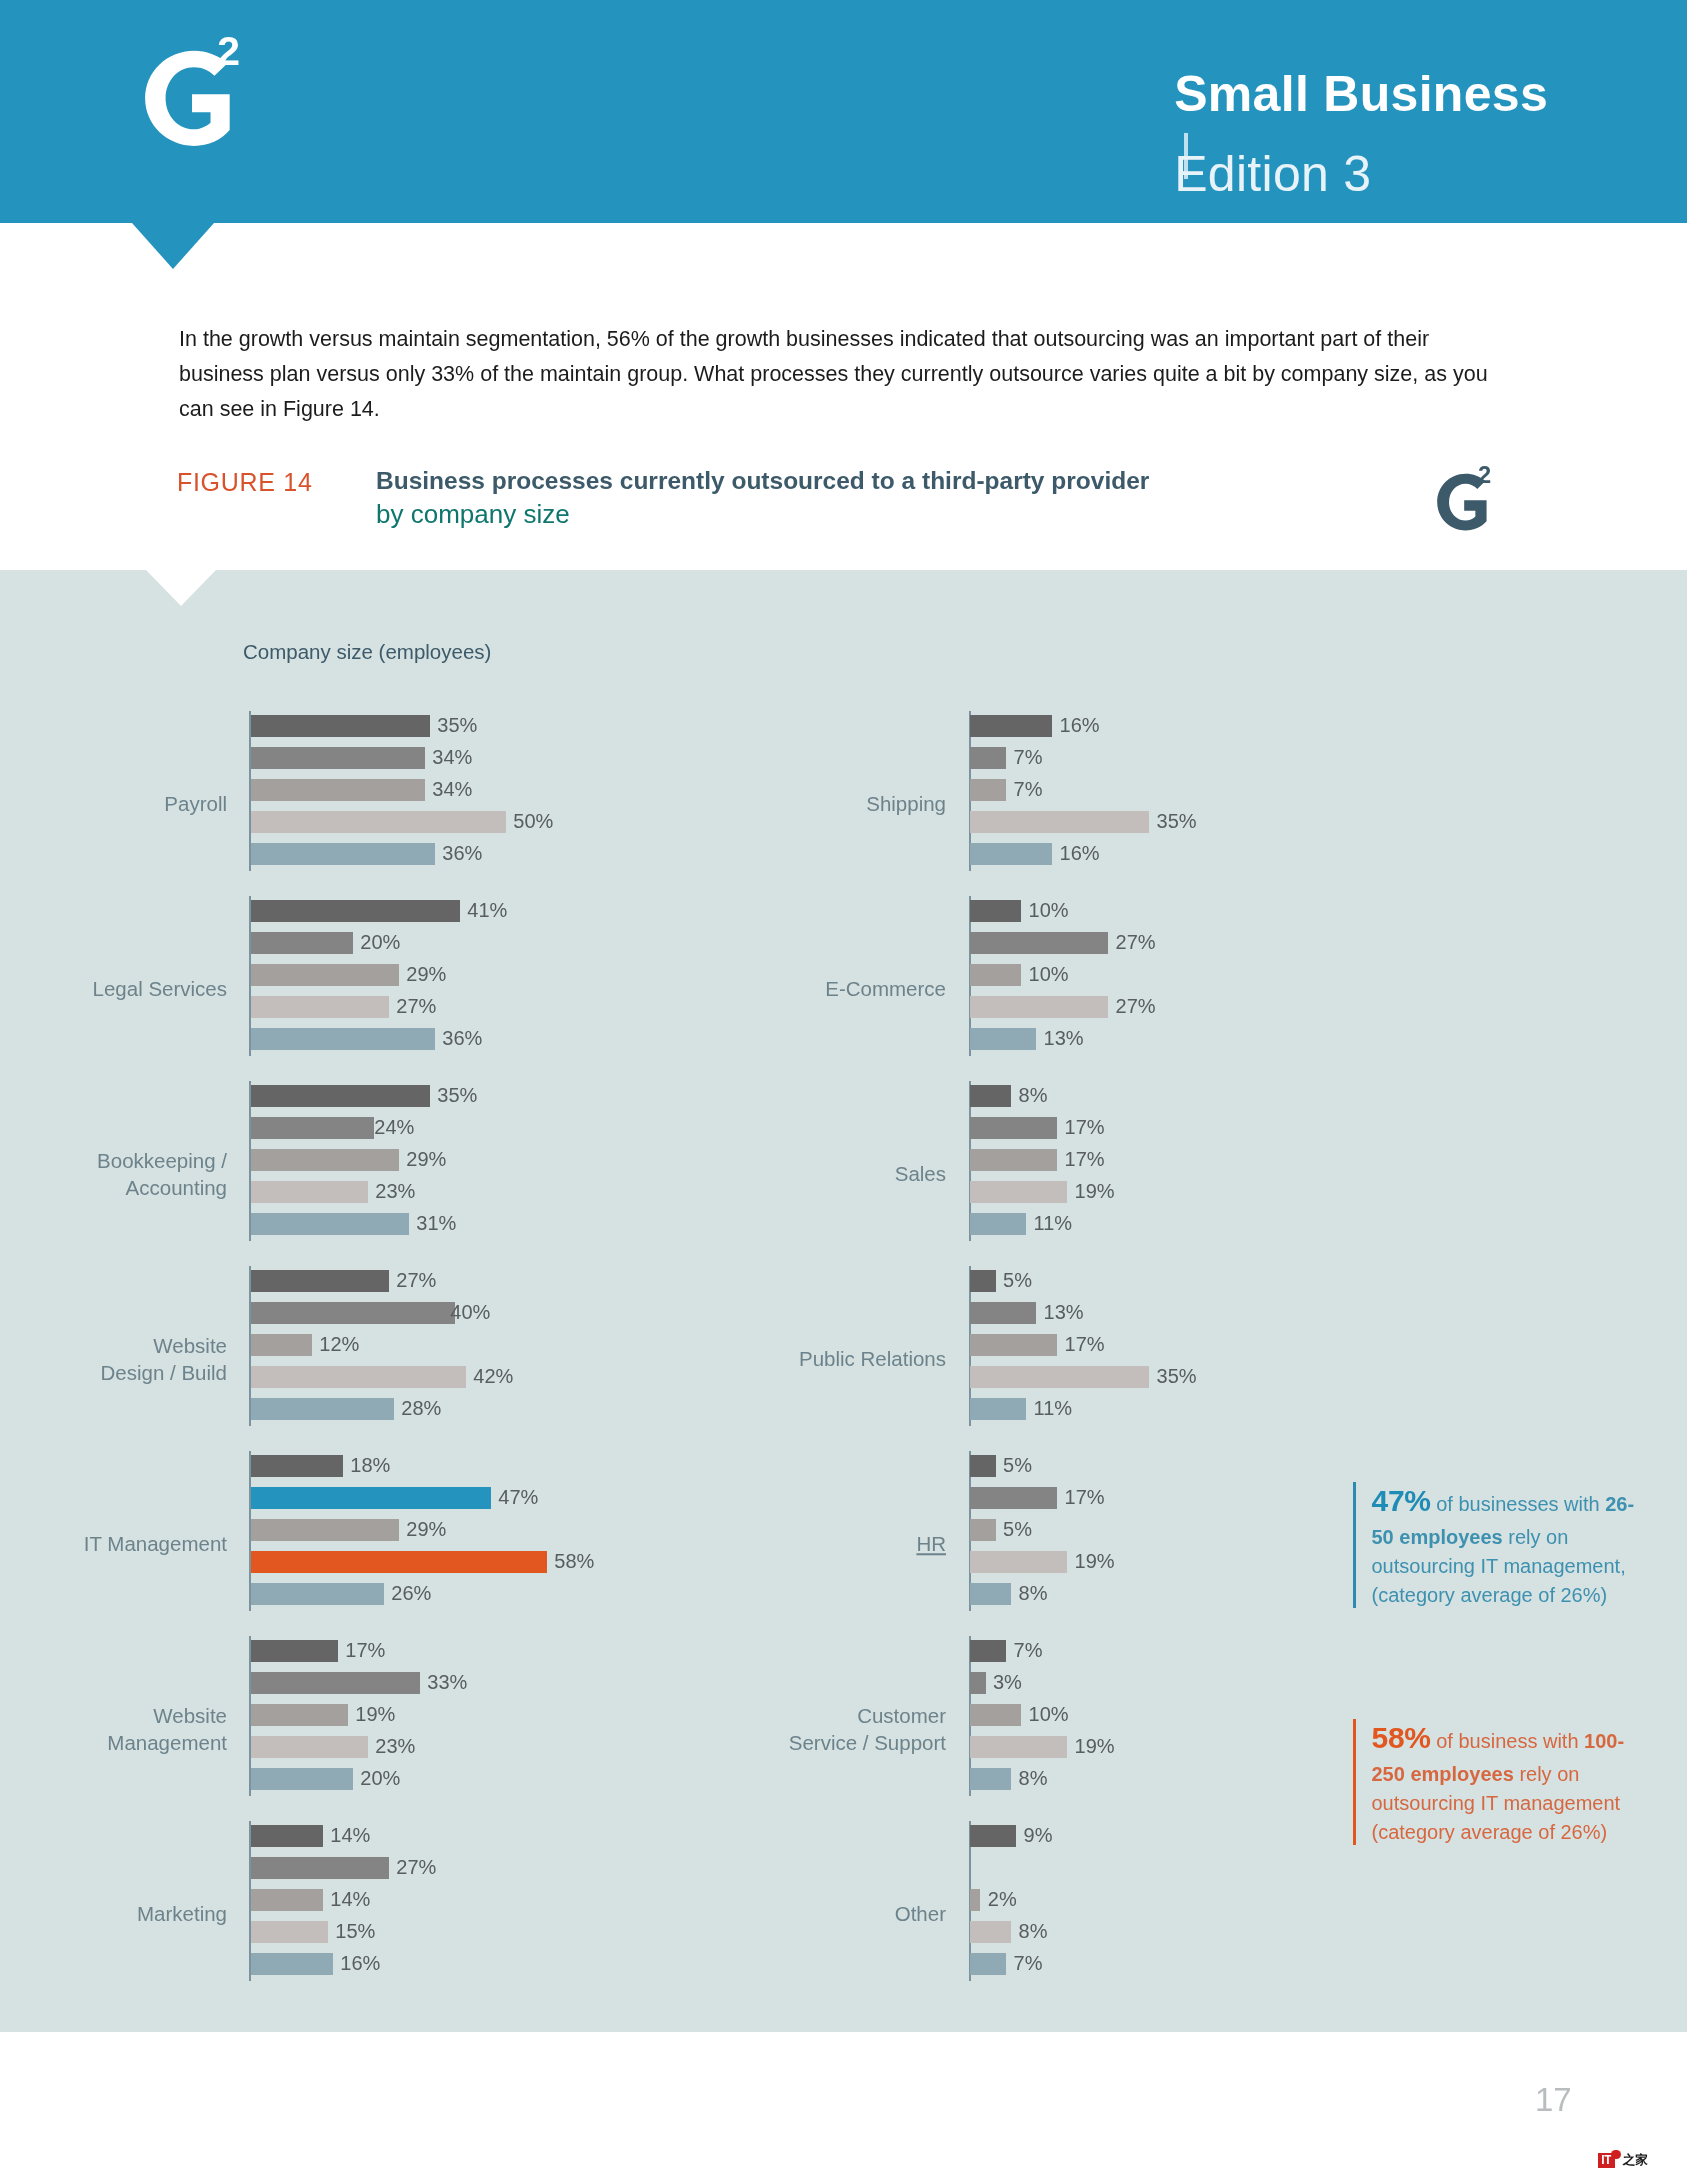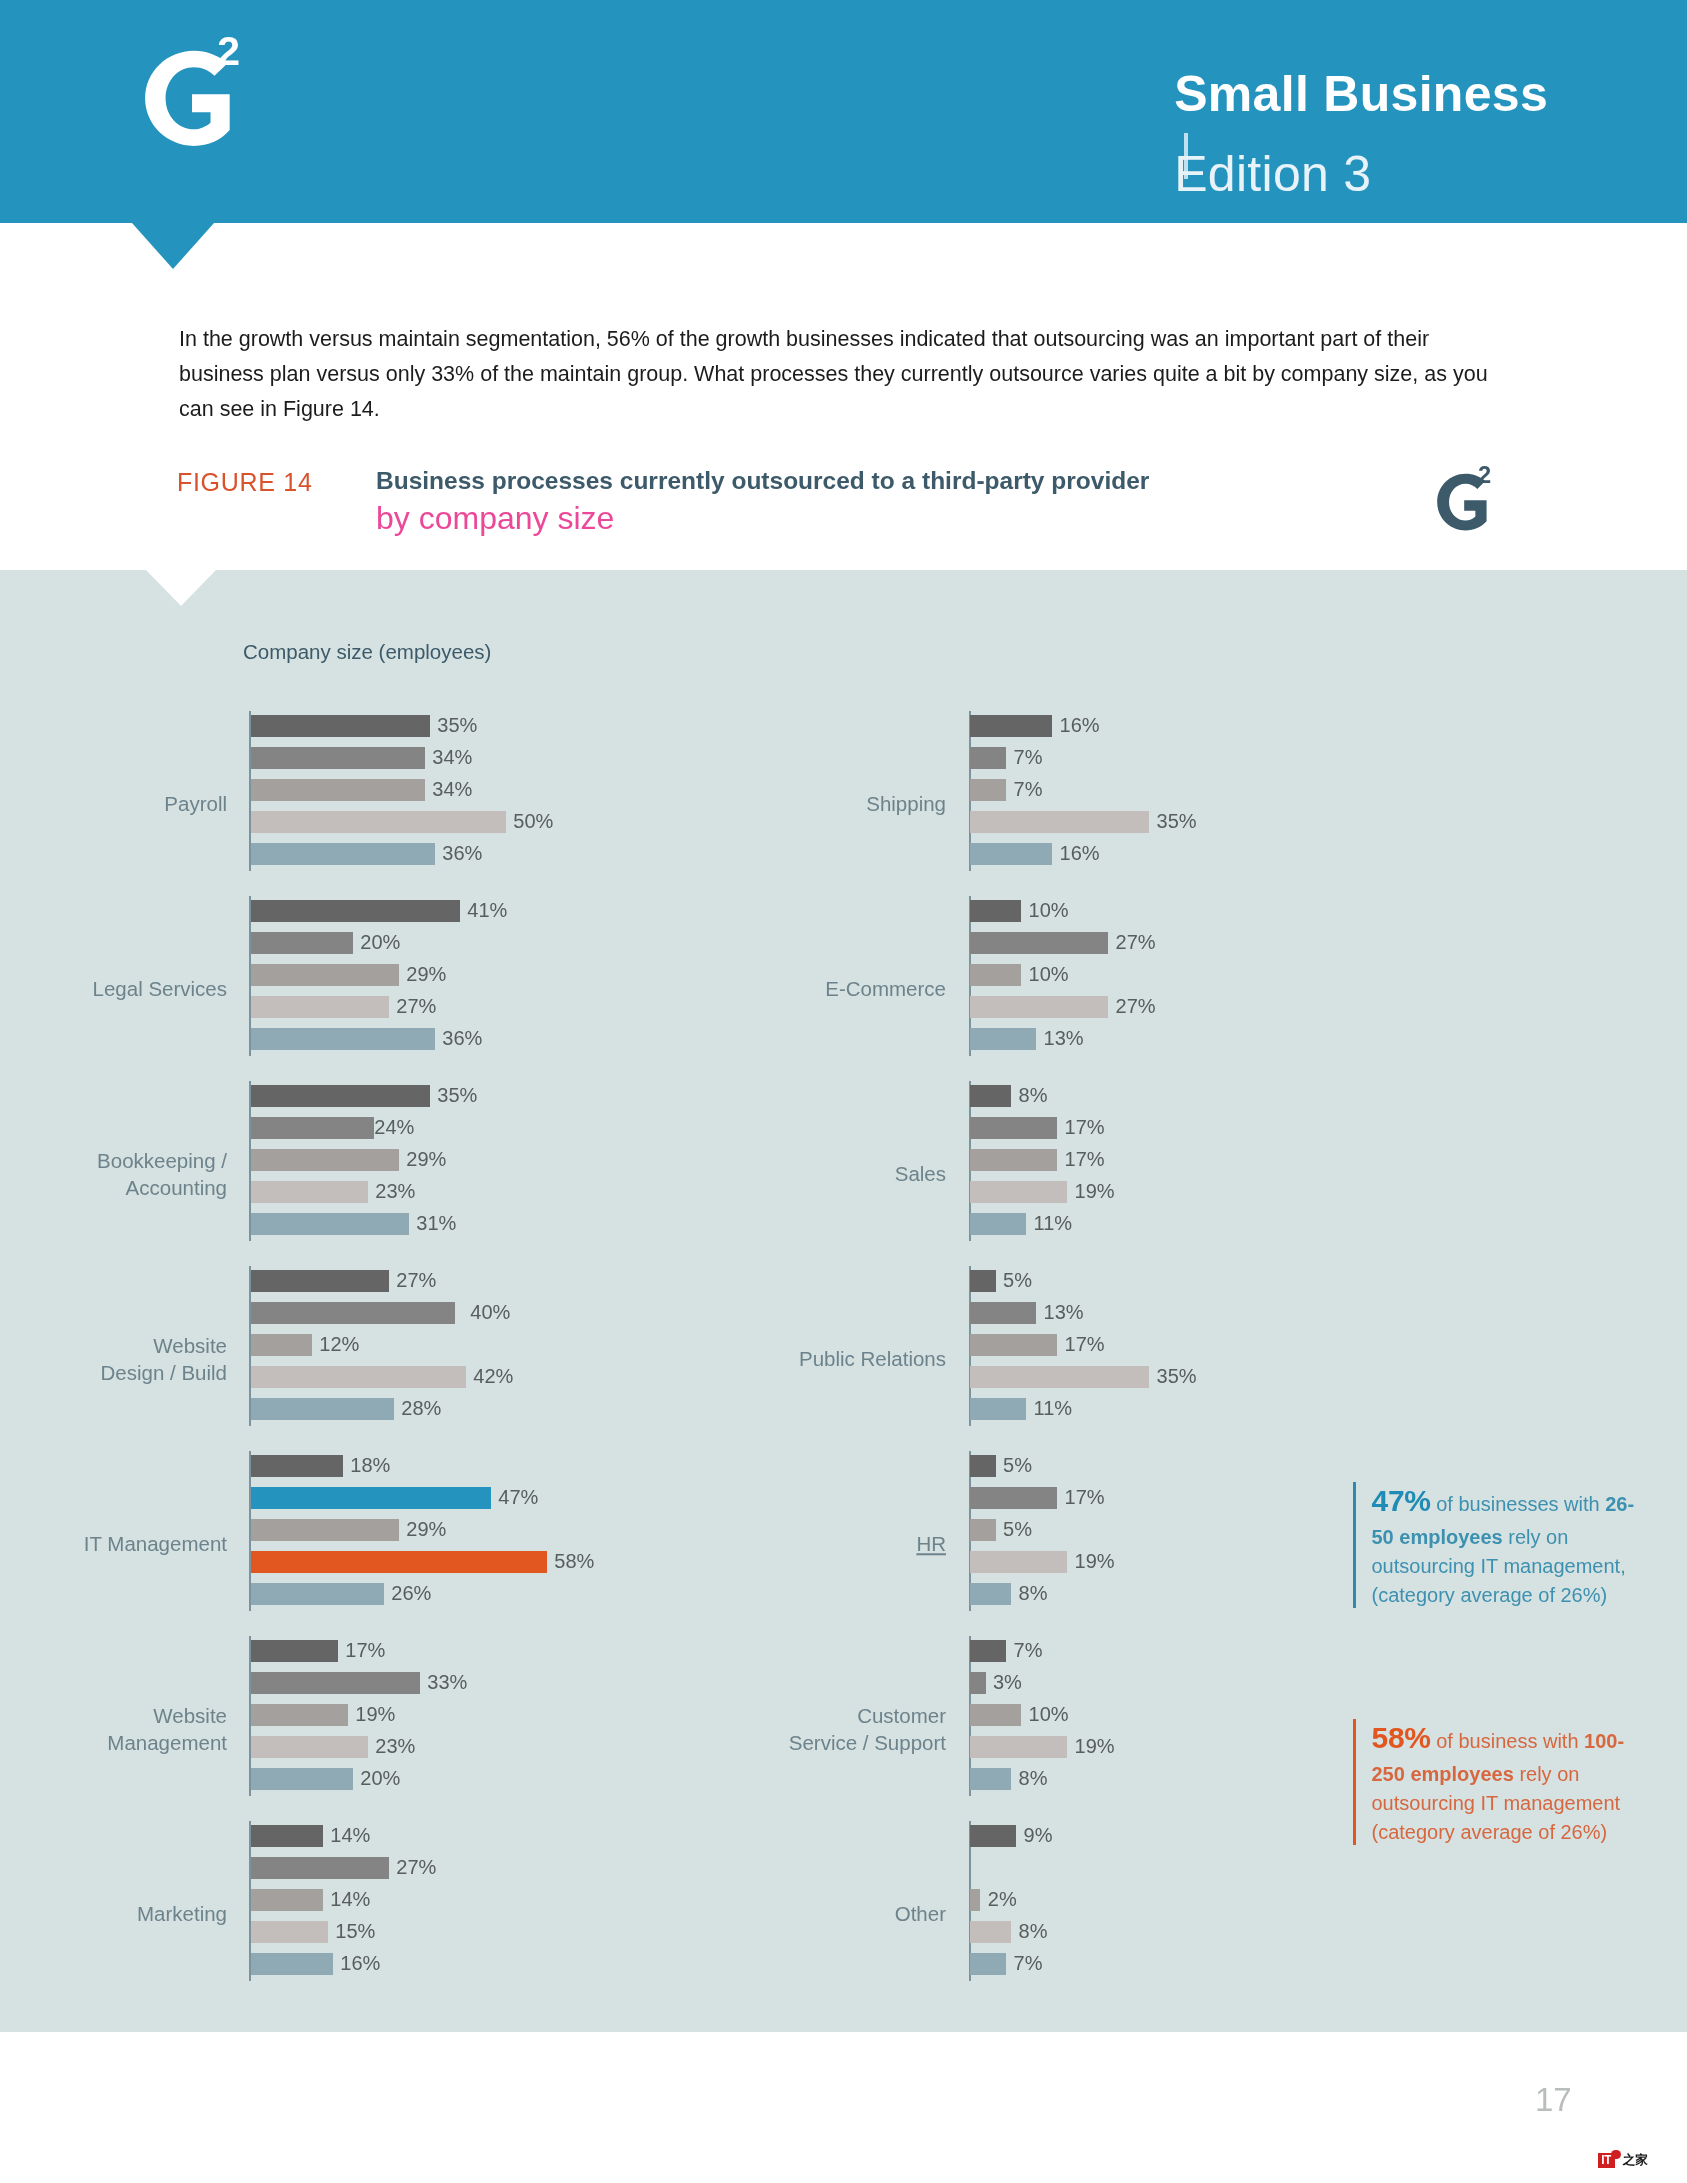--- a/index.html
+++ b/index.html
@@ -42,21 +42,21 @@
   
   .fig-label{
     position:absolute;left:177px;top:468px;
     font-size:25px;color:#d8522c;letter-spacing:0.7px;font-weight:400;
   }
   .fig-title{
     position:absolute;left:376px;top:465px;width:992px;
     font-size:24.5px;line-height:1.32;color:#3c5a69;font-weight:700;
   }
   .fig-sub{
-    display:block;font-weight:400;color:#ec4899;font-size:32px;
+    display:block;font-weight:400;color:#0f766e;font-size:26px;
   }
   .fig-logo{
     position:absolute;left:1426px;top:463px;width:79px;height:73px;
   }
 
   
   .panel{
     position:absolute;left:0;top:570px;width:1687px;height:1462px;
     background:#d6e1e1;
   }
@@ -260,21 +260,21 @@
       <div class="group-axis" style="left: 249px;"></div>
       <div class="group-label" style="width: 384px; right: auto; left: -157px;">Website
 Design / Build</div>
       <div class="bars" style="left: 251px;">
         <div class="barrow">
           <span class="bar" style="background: rgb(101, 101, 101); width: 138px;"></span>
           <span class="barval" style="left: 138px;">27%</span>
         </div>
         <div class="barrow">
           <span class="bar" style="background: rgb(132, 132, 132); width: 204px;"></span>
-          <span class="barval" style="left: 212px; text-align: center;">40%</span>
+          <span class="barval" style="left: 192px; text-align: center;">40%</span>
         </div>
         <div class="barrow">
           <span class="bar" style="background: rgb(163, 160, 158); width: 61px;"></span>
           <span class="barval" style="left: 61px;">12%</span>
         </div>
         <div class="barrow">
           <span class="bar" style="background: rgb(195, 189, 187); width: 215px;"></span>
           <span class="barval" style="left: 215px;">42%</span>
         </div>
         <div class="barrow">

